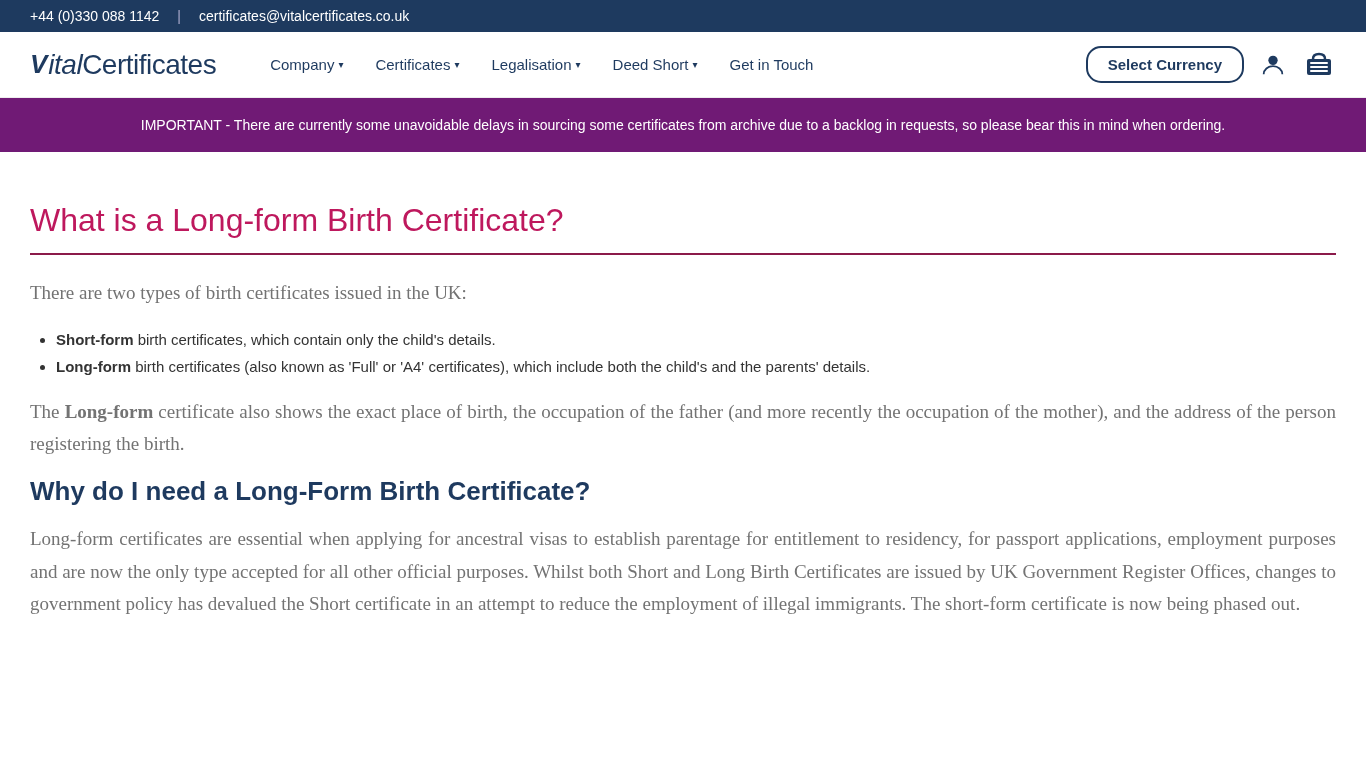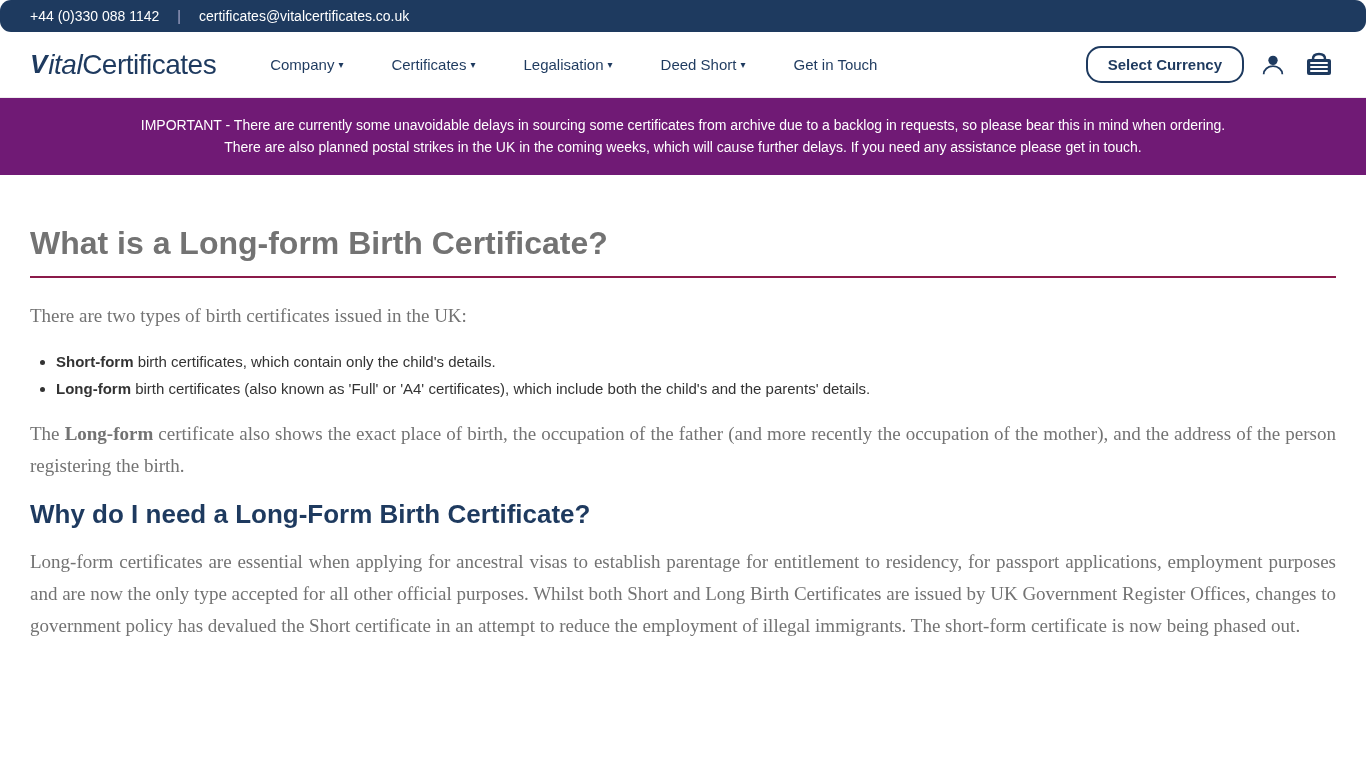--- a/index.html
+++ b/index.html
@@ -7,21 +7,20 @@
 
     
     .top-bar {
       background: #1e3a5f;
       color: #fff;
       padding: 8px 30px;
       display: flex;
       align-items: center;
       gap: 18px;
       font-size: 14px;
-      border-radius: 11px;
     }
     .top-bar .divider {
       color: #aac;
     }
 
     
     nav {
       display: flex;
       align-items: center;
       padding: 14px 30px;
@@ -48,21 +47,21 @@
     .logo-v {
       font-size: 26px;
       color: #1e3a5f;
       font-style: italic;
       font-weight: bold;
       margin-right: 1px;
     }
     .nav-links {
       display: flex;
       align-items: center;
-      gap: 20px;
+      gap: 4px;
       flex: 1;
     }
     .nav-item {
       display: flex;
       align-items: center;
       padding: 8px 14px;
       font-size: 15px;
       color: #1e3a5f;
       cursor: pointer;
       text-decoration: none;
@@ -120,22 +119,22 @@
       line-height: 1.6;
     }
 
     
     .content {
       max-width: 1366px;
       padding: 30px 30px 40px 30px;
     }
     h1 {
       font-size: 32px;
-      font-weight: 700;
-      color: #737373;
+      font-weight: 400;
+      color: #be185d;
       margin-top: 20px;
       margin-bottom: 14px;
     }
     .hr-title {
       border: none;
       border-top: 2px solid #8b1a4a;
       margin-bottom: 22px;
     }
     p {
       font-size: 19px;
@@ -212,21 +211,20 @@
         <rect x="5" y="11" width="18" height="2" fill="#fff" rx="1"></rect>
         <rect x="5" y="15" width="18" height="2" fill="#fff" rx="1"></rect>
         <rect x="5" y="19" width="18" height="2" fill="#fff" rx="1"></rect>
       </svg>
     </div>
   </div>
 </nav>
 
 <div class="alert-banner">
   <div>IMPORTANT - There are currently some unavoidable delays in sourcing some certificates from archive due to a backlog in requests, so please bear this in mind when ordering.</div>
-  <div>There are also planned postal strikes in the UK in the coming weeks, which will cause further delays. If you need any assistance please get in touch.</div>
 </div>
 
 <div class="content">
   <h1>What is a Long-form Birth Certificate?</h1>
   <hr class="hr-title">
   <p>There are two types of birth certificates issued in the UK:</p>
   <ul>
     <li>
       <span class="bold">Short-form</span><span> birth certificates, which contain only the child's details.</span>
     </li>

